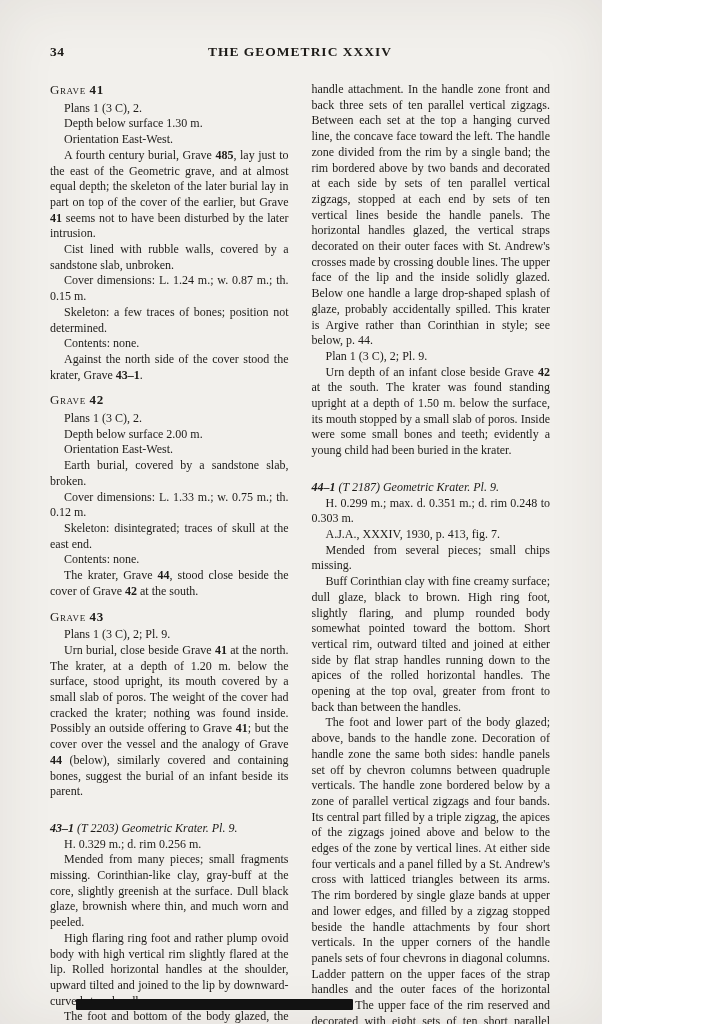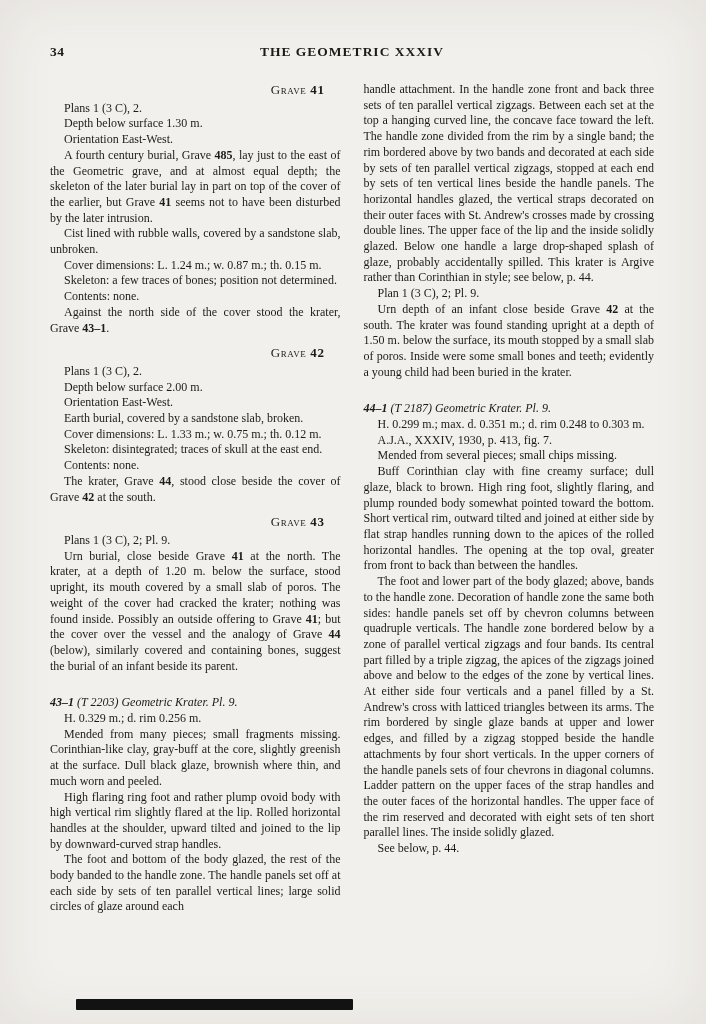--- a/index.html
+++ b/index.html
@@ -1,18 +1,18 @@
 <!DOCTYPE html>
 <html lang="en"><head>
 <meta charset="utf-8">
 <style>
   html, body { margin: 0; padding: 0; }
   .page {
     position: relative;
-    width: 706px;
+    width: 602px;
     height: 1024px;
     background: #f2f0ec;
     font-family: "Liberation Serif", "DejaVu Serif", serif;
     color: #1d1b18;
     overflow: hidden;
     box-shadow: inset 0 0 60px rgba(60,50,40,0.08);
   }
   .running-head {
     position: absolute;
     top: 44px; left: 50px; right: 52px;
@@ -35,22 +35,22 @@
     line-height: 15.7px;
     text-align: justify;
   }
   .blk { margin: 0; }
   .para { text-indent: 14px; }
   .flush { text-indent: 0; }
   .heading {
     font-variant: small-caps;
     letter-spacing: 0.6px;
     font-size: 13px;
-    margin: 9px 16px 3px;
-    text-align: right;
+    margin: 9px 0 3px;
+    text-align: left;
     text-indent: 0;
   }
   .heading:first-child { margin-top: 0; }
   .catalog { margin-top: 21px; text-indent: 0; font-style: italic; }
   .b { font-weight: bold; }
   .i { }
   .scan-bar {
     position: absolute;
     left: 76px; top: 999px;
     width: 277px; height: 11px;

